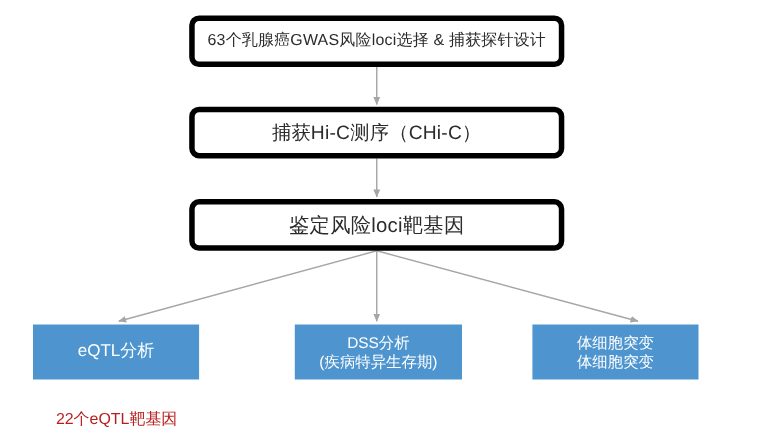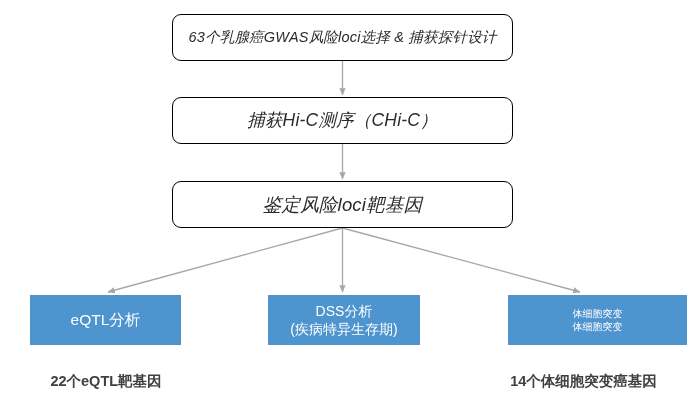--- a/index.html
+++ b/index.html
@@ -20,29 +20,28 @@
     left: 0;
     top: 0;
     width: 693px;
     height: 402px;
     pointer-events: none;
   }
   .node-box {
     position: absolute;
     box-sizing: border-box;
     background: #ffffff;
-    border: 1px solid #000000;
+    border: 5px solid #000000;
     border-radius: 9px;
     display: flex;
     align-items: center;
     justify-content: center;
     text-align: center;
     color: #2b2b2b;
     letter-spacing: 0.2px;
-    font-style: italic;
   }
   .node-box .node-label {
     display: block;
     line-height: 1.25;
     white-space: nowrap;
   }
   #node-loci-selection {
     left: 172px;
     top: 14px;
     width: 341px;
@@ -87,31 +86,31 @@
     height: 50px;
   }
   #analysis-dss {
     left: 268px;
     top: 295px;
     width: 152px;
     height: 50px;
     font-size: 14px;
   }
   #analysis-somatic {
-    left: 508px;
+    left: 484px;
     top: 295px;
-    width: 179px;
+    width: 151px;
     height: 50px;
-    font-size: 10px;
+    font-size: 14px;
   }
   .result-label {
     position: absolute;
     box-sizing: border-box;
-    color: #404040;
-    font-weight: bold;
+    color: #b91c1c;
+    font-weight: normal;
     font-size: 14.5px;
     text-align: center;
     white-space: nowrap;
     line-height: 1;
   }
   #result-eqtl {
     left: 10px;
     top: 374px;
     width: 192px;
   }
@@ -171,15 +170,14 @@
   </div>
 
   <div class="analysis-box" id="analysis-somatic">
     <span class="line">体细胞突变</span>
     <span class="line">体细胞突变</span>
   </div>
 
   <div class="result-label" id="result-eqtl">22个eQTL靶基因</div>
 
 
-  <div class="result-label" id="result-somatic">14个体细胞突变癌基因</div>
 
 </div>
 
 </body></html>

